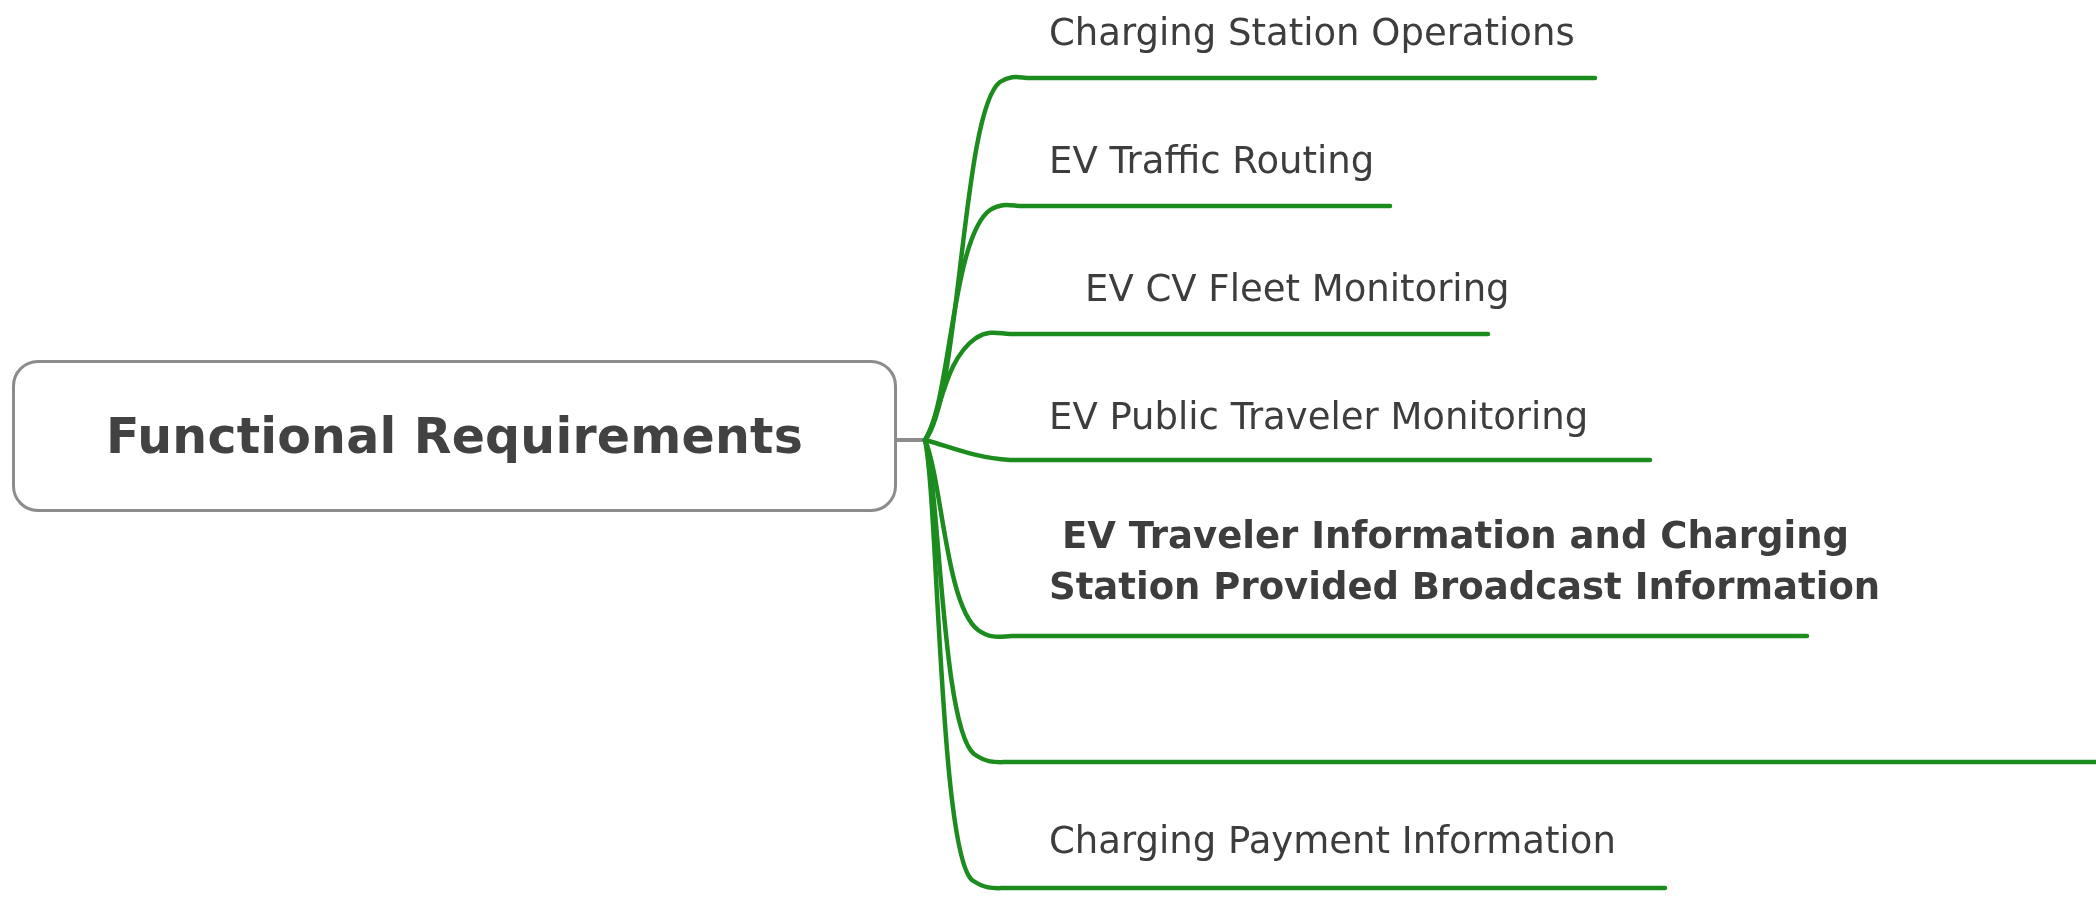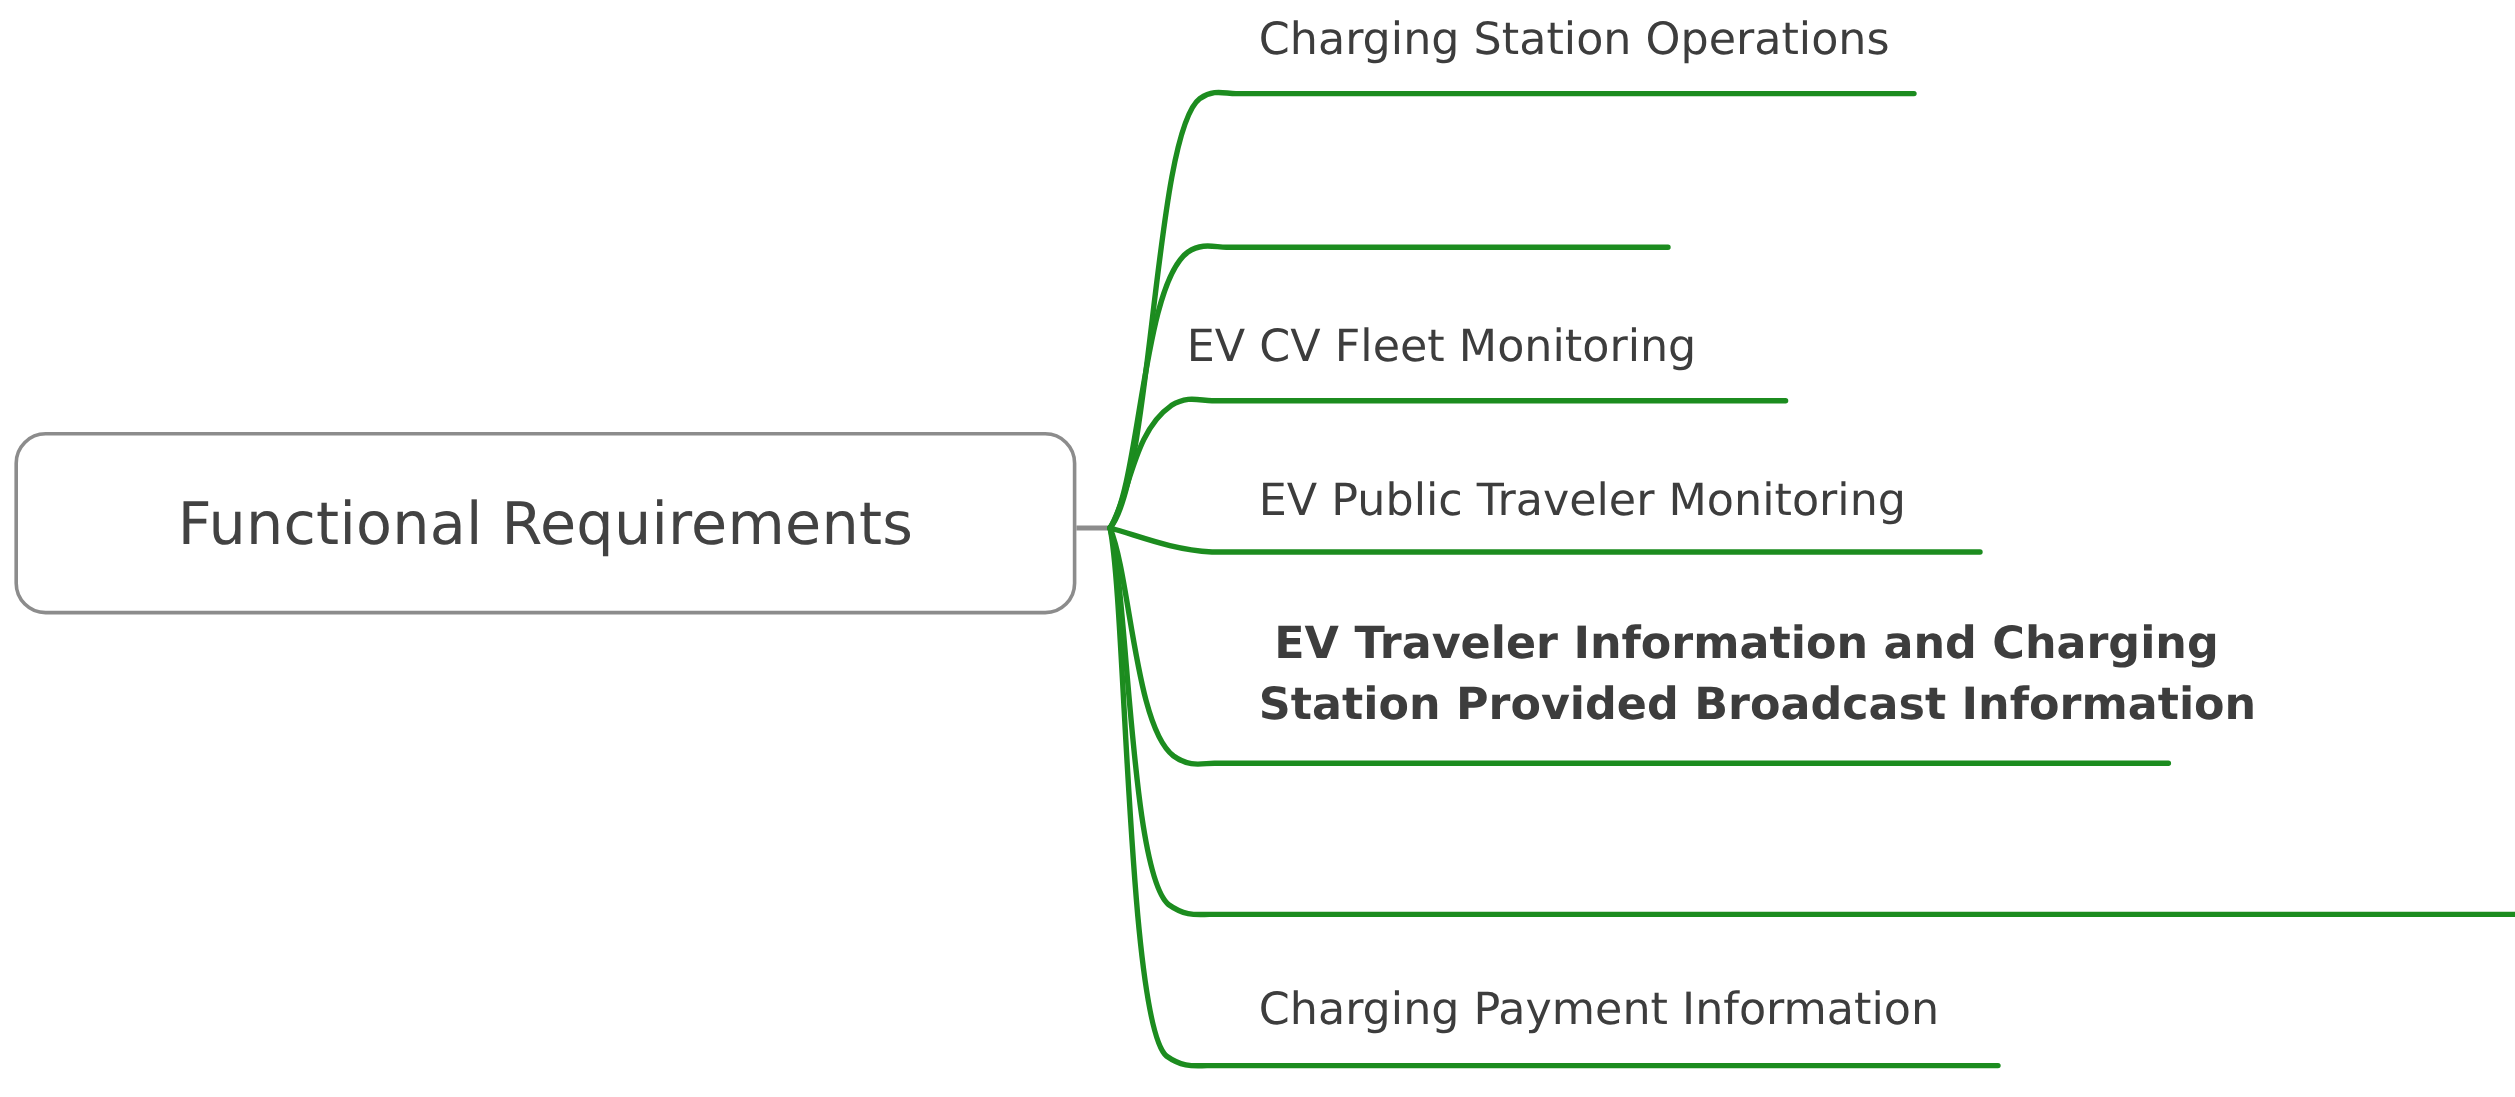--- a/index.html
+++ b/index.html
@@ -45,21 +45,21 @@
     box-sizing: border-box;
     border: 3px solid #8c8c8c;
     border-radius: 26px;
     background: #ffffff;
     display: flex;
     align-items: center;
     justify-content: center;
   }
   #root-label {
     font-size: 49px;
-    font-weight: normal;
+    font-weight: bold;
     color: #424242;
     letter-spacing: 0.2px;
     white-space: nowrap;
   }
   .branch-label {
     position: absolute;
     color: #3d3d3d;
     font-size: 37px;
     line-height: 50px;
     white-space: pre;
@@ -86,22 +86,23 @@
       <path class="branch-curve" d="M 925 440 C 938 500 940 852 972 880 C 986 890 996 888 1006 888 L 1665 888"></path>
     </g>
   </svg>
 
   <div id="root-node">
     <span id="root-label">Functional Requirements</span>
   </div>
 
   <div class="branch-label" style="left:1008px; top:8px;">Charging Station Operations</div>
 
+  <div class="branch-label" style="left:1008px; top:136px;">EV Traffic Routing</div>
 
-  <div class="branch-label" style="left:948px; top:264px;text-align:right;">EV CV Fleet Monitoring</div>
+  <div class="branch-label" style="left:1044px; top:264px;text-align:right;">EV CV Fleet Monitoring</div>
 
   <div class="branch-label" style="left:1008px; top:392px;">EV Public Traveler Monitoring</div>
 
   <div class="branch-label two-line" style="left:1008px; top:510px;font-weight:bold;"> EV Traveler Information and Charging
 Station Provided Broadcast Information</div>
 
 
   <div class="branch-label" style="left:1008px; top:816px;">Charging Payment Information</div>
 
 </div>

